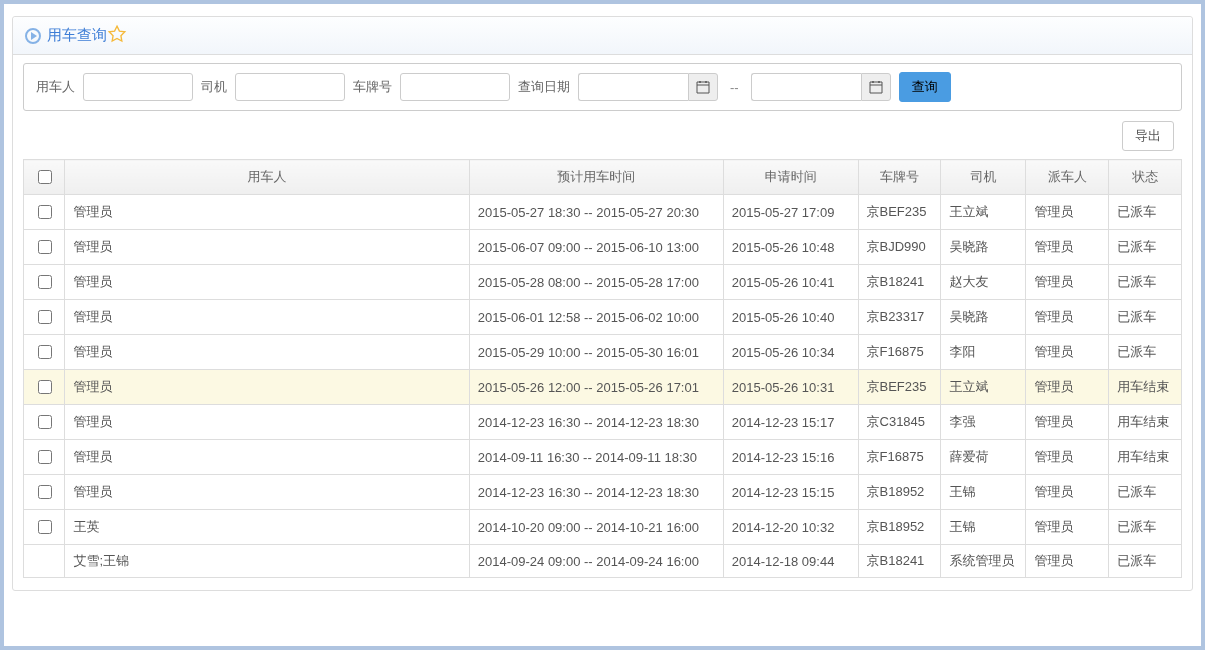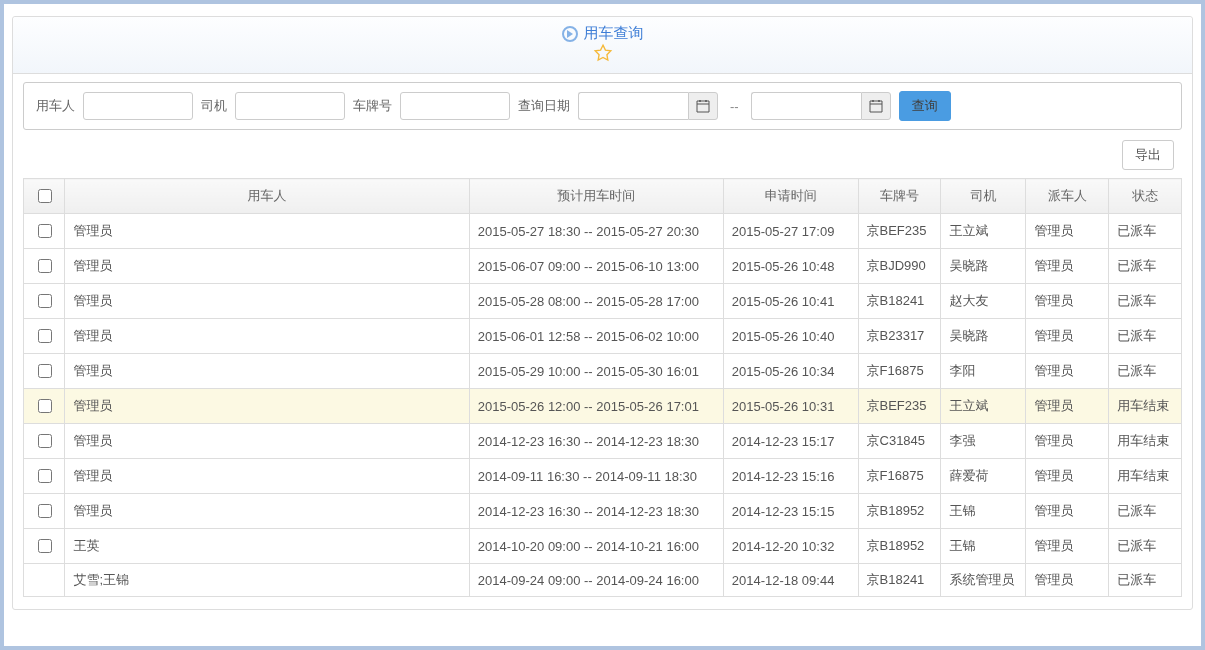--- a/index.html
+++ b/index.html
@@ -23,21 +23,20 @@
     background: #fff;
   }
   .panel-header {
     padding: 7px 12px;
     border-bottom: 1px solid #ddd;
     background: linear-gradient(#fdfeff,#f2f6fb);
     display: flex;
     align-items: center;
     justify-content: flex-start;
     border-radius: 3px 3px 0 0;
-    flex-direction: column;
   }
   .panel-title {
     color: #3e7ed6;
     font-size: 15px;
     display: flex;
     align-items: center;
     gap: 6px;
   }
   .title-icon {
     width: 16px; height: 16px;
@@ -105,21 +104,21 @@
   .btn {
     border-radius: 3px;
     padding: 5px 12px;
     font-size: 13px;
     cursor: pointer;
     border: 1px solid transparent;
   }
   .btn-primary {
     background: #4a9ce2;
     border-color: #4a9ce2;
-    color: #404040;
+    color: #000000;
   }
   .btn-default {
     background: #fff;
     border-color: #ccc;
     color: #555;
   }
   .export-row {
     display: flex;
     justify-content: flex-end;
     margin: 10px 8px 8px;

